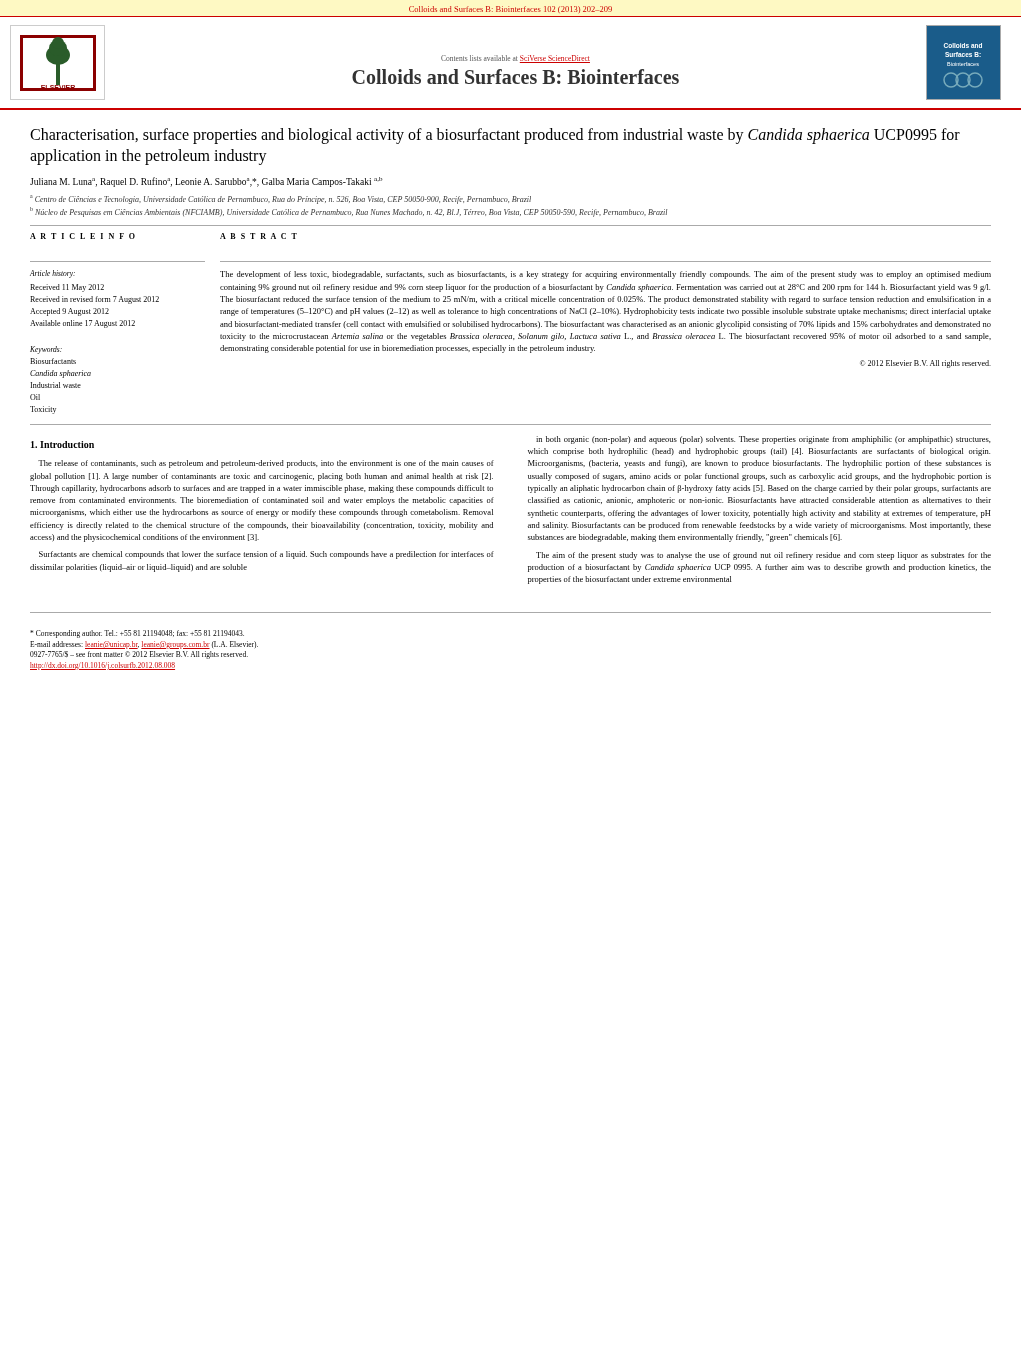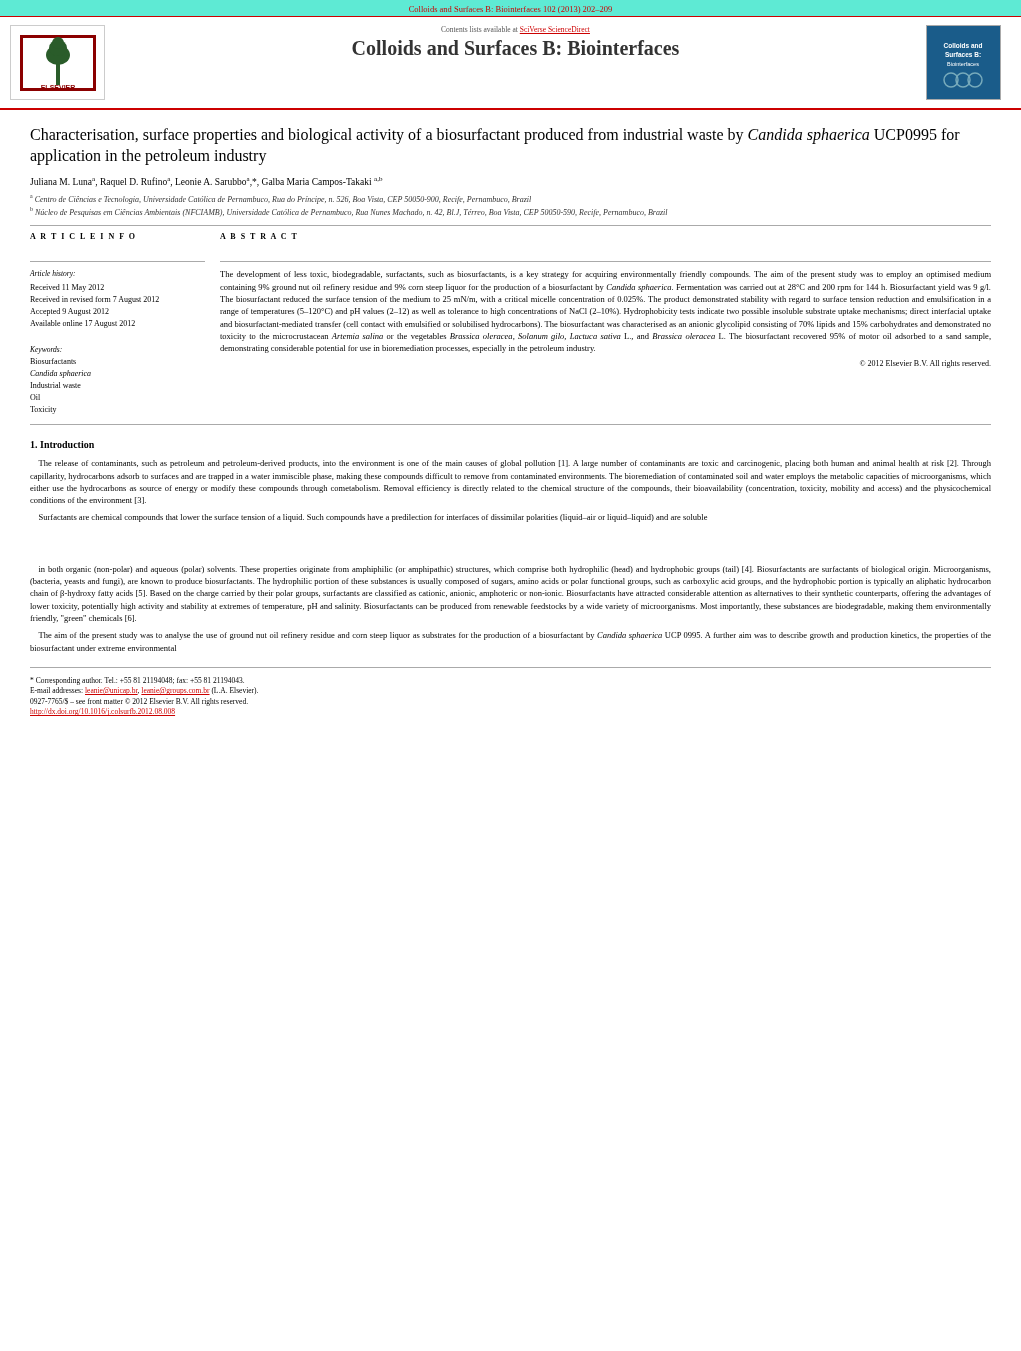--- a/index.html
+++ b/index.html
@@ -13,31 +13,31 @@
     }
     .page {
       width: 1021px;
       min-height: 1351px;
       background: #fff;
       position: relative;
       padding: 0;
     }
     
     .top-bar {
-      background: #5eead4;
+      background: #fef9c3;
       text-align: center;
       padding: 4px 0 2px 0;
       border-bottom: 1px solid #c00;
       font-size: 8.5px;
       color: #c00;
     }
     
     .journal-header {
       display: flex;
-      align-items: flex-start;
+      align-items: flex-end;
       padding: 8px 20px 8px 10px;
       border-bottom: 2px solid #c00;
       position: relative;
     }
     .elsevier-logo {
       width: 95px;
       flex-shrink: 0;
       margin-right: 10px;
       border: 1px solid #ccc;
       padding: 4px;
@@ -186,21 +186,20 @@
     
     .bottom-divider {
       border: none;
       border-top: 1px solid #aaa;
       margin: 8px 0;
     }
     
     .body-two-col {
       display: flex;
       gap: 34px;
-      flex-direction: column;
     }
     .body-col {
       flex: 1;
       font-size: 8.5px;
       line-height: 1.45;
       text-align: justify;
     }
     .body-col em {
       font-style: italic;
     }
@@ -210,23 +209,23 @@
       margin-bottom: 5px;
       margin-top: 5px;
     }
     .body-para {
       margin-bottom: 5px;
       text-indent: 1em;
     }
     
     .footnotes {
       border-top: 1px solid #aaa;
-      padding-top: 8px;
+      padding-top: 16px;
       font-size: 7.5px;
-      margin-top: 8px;
+      margin-top: 22px;
       line-height: 1.4;
     }
     .footnotes a {
       color: #c00;
       text-decoration: underline;
     }
   </style>
 </head>
 <body>
 

